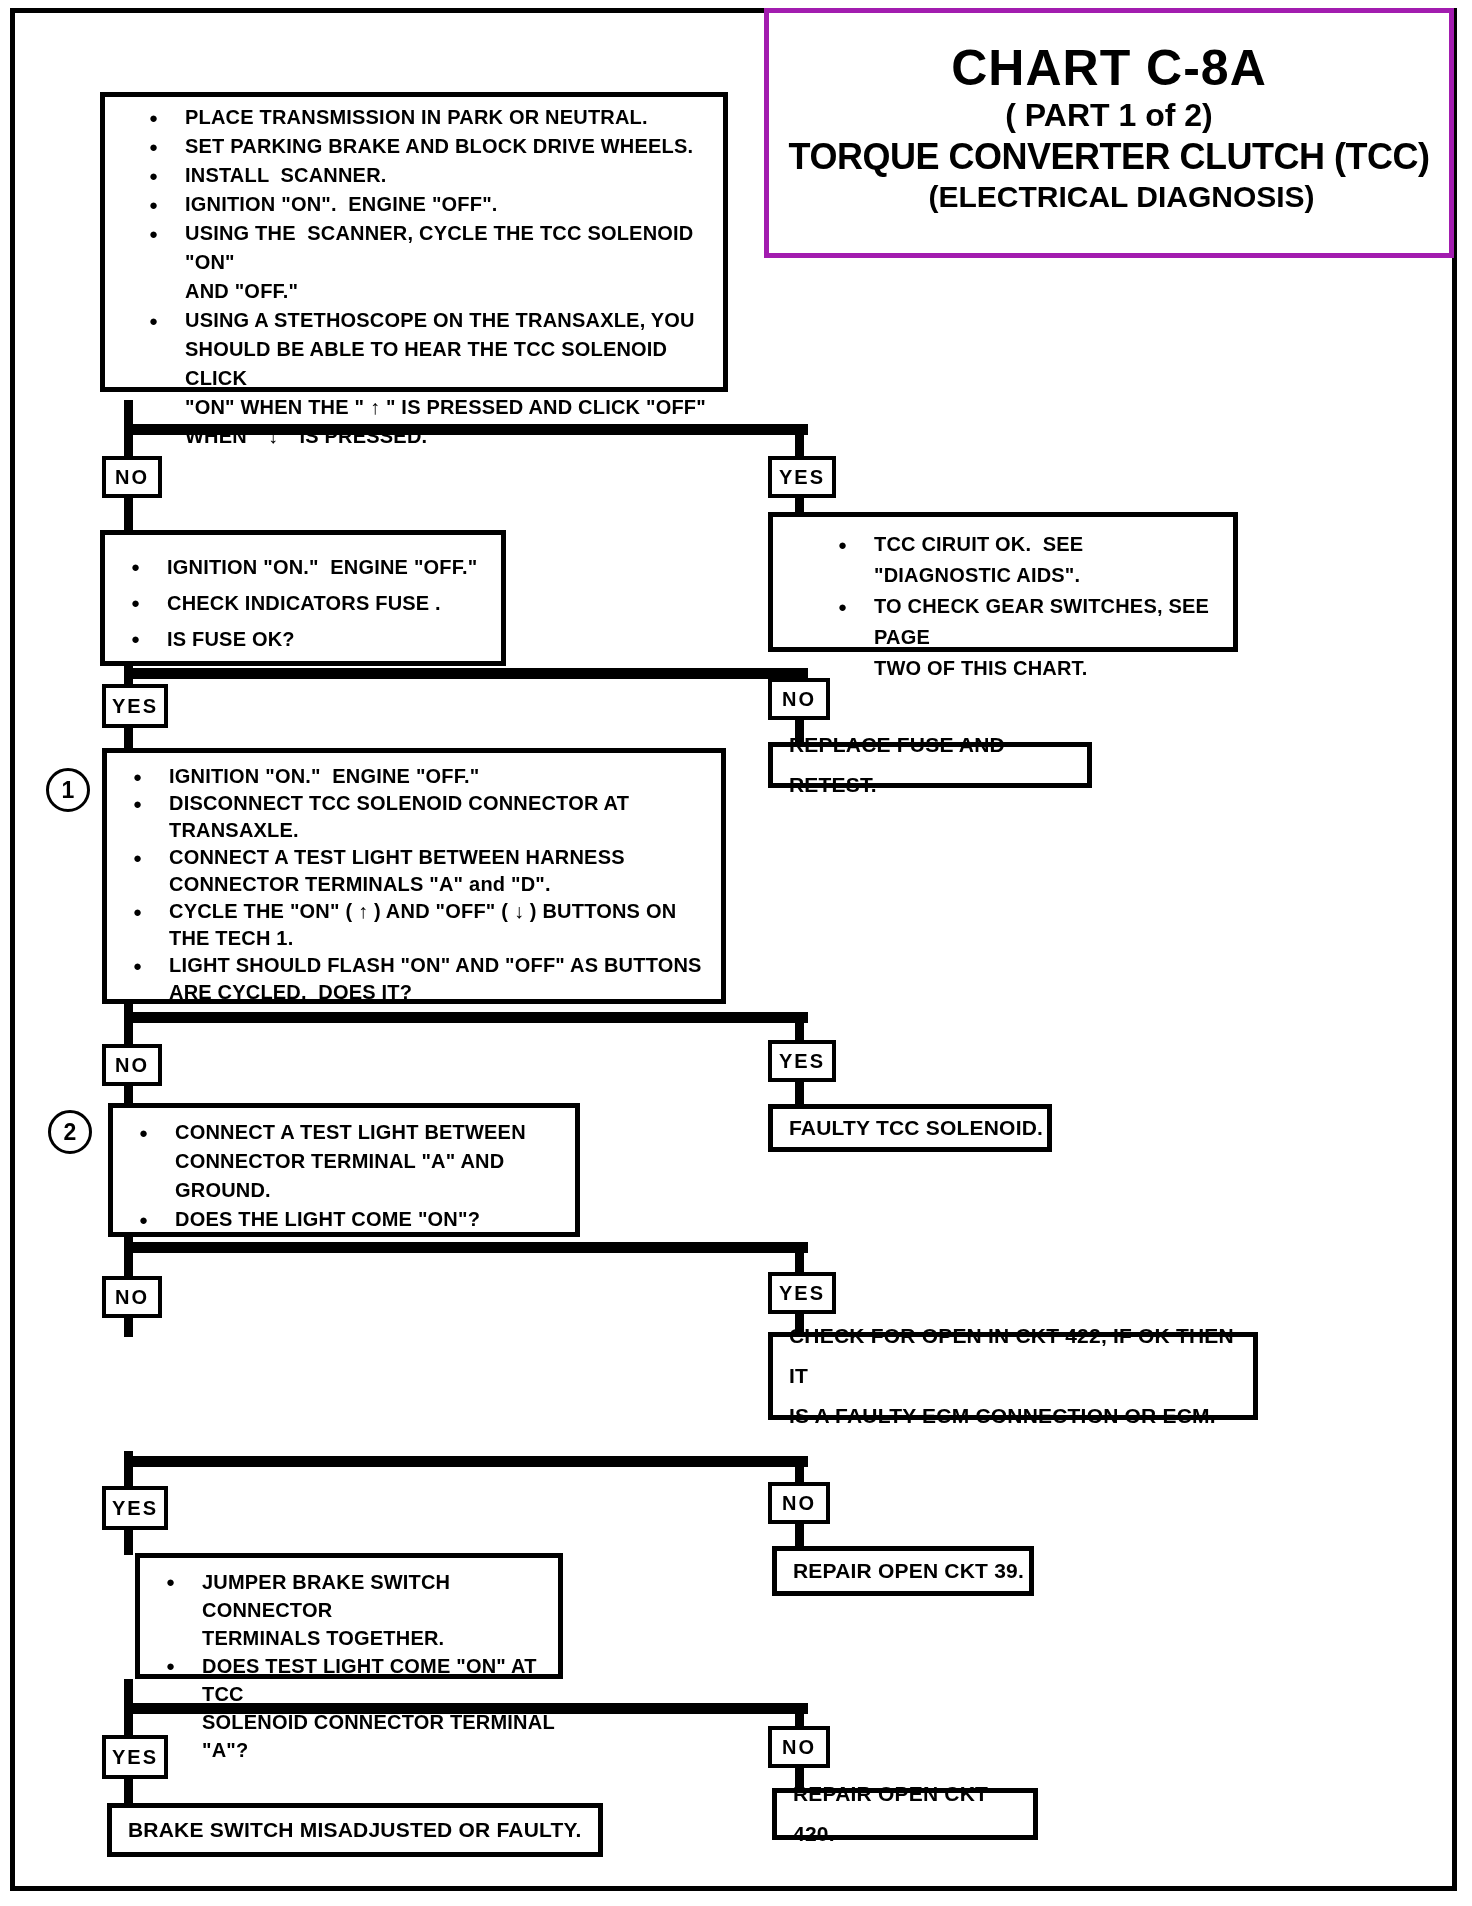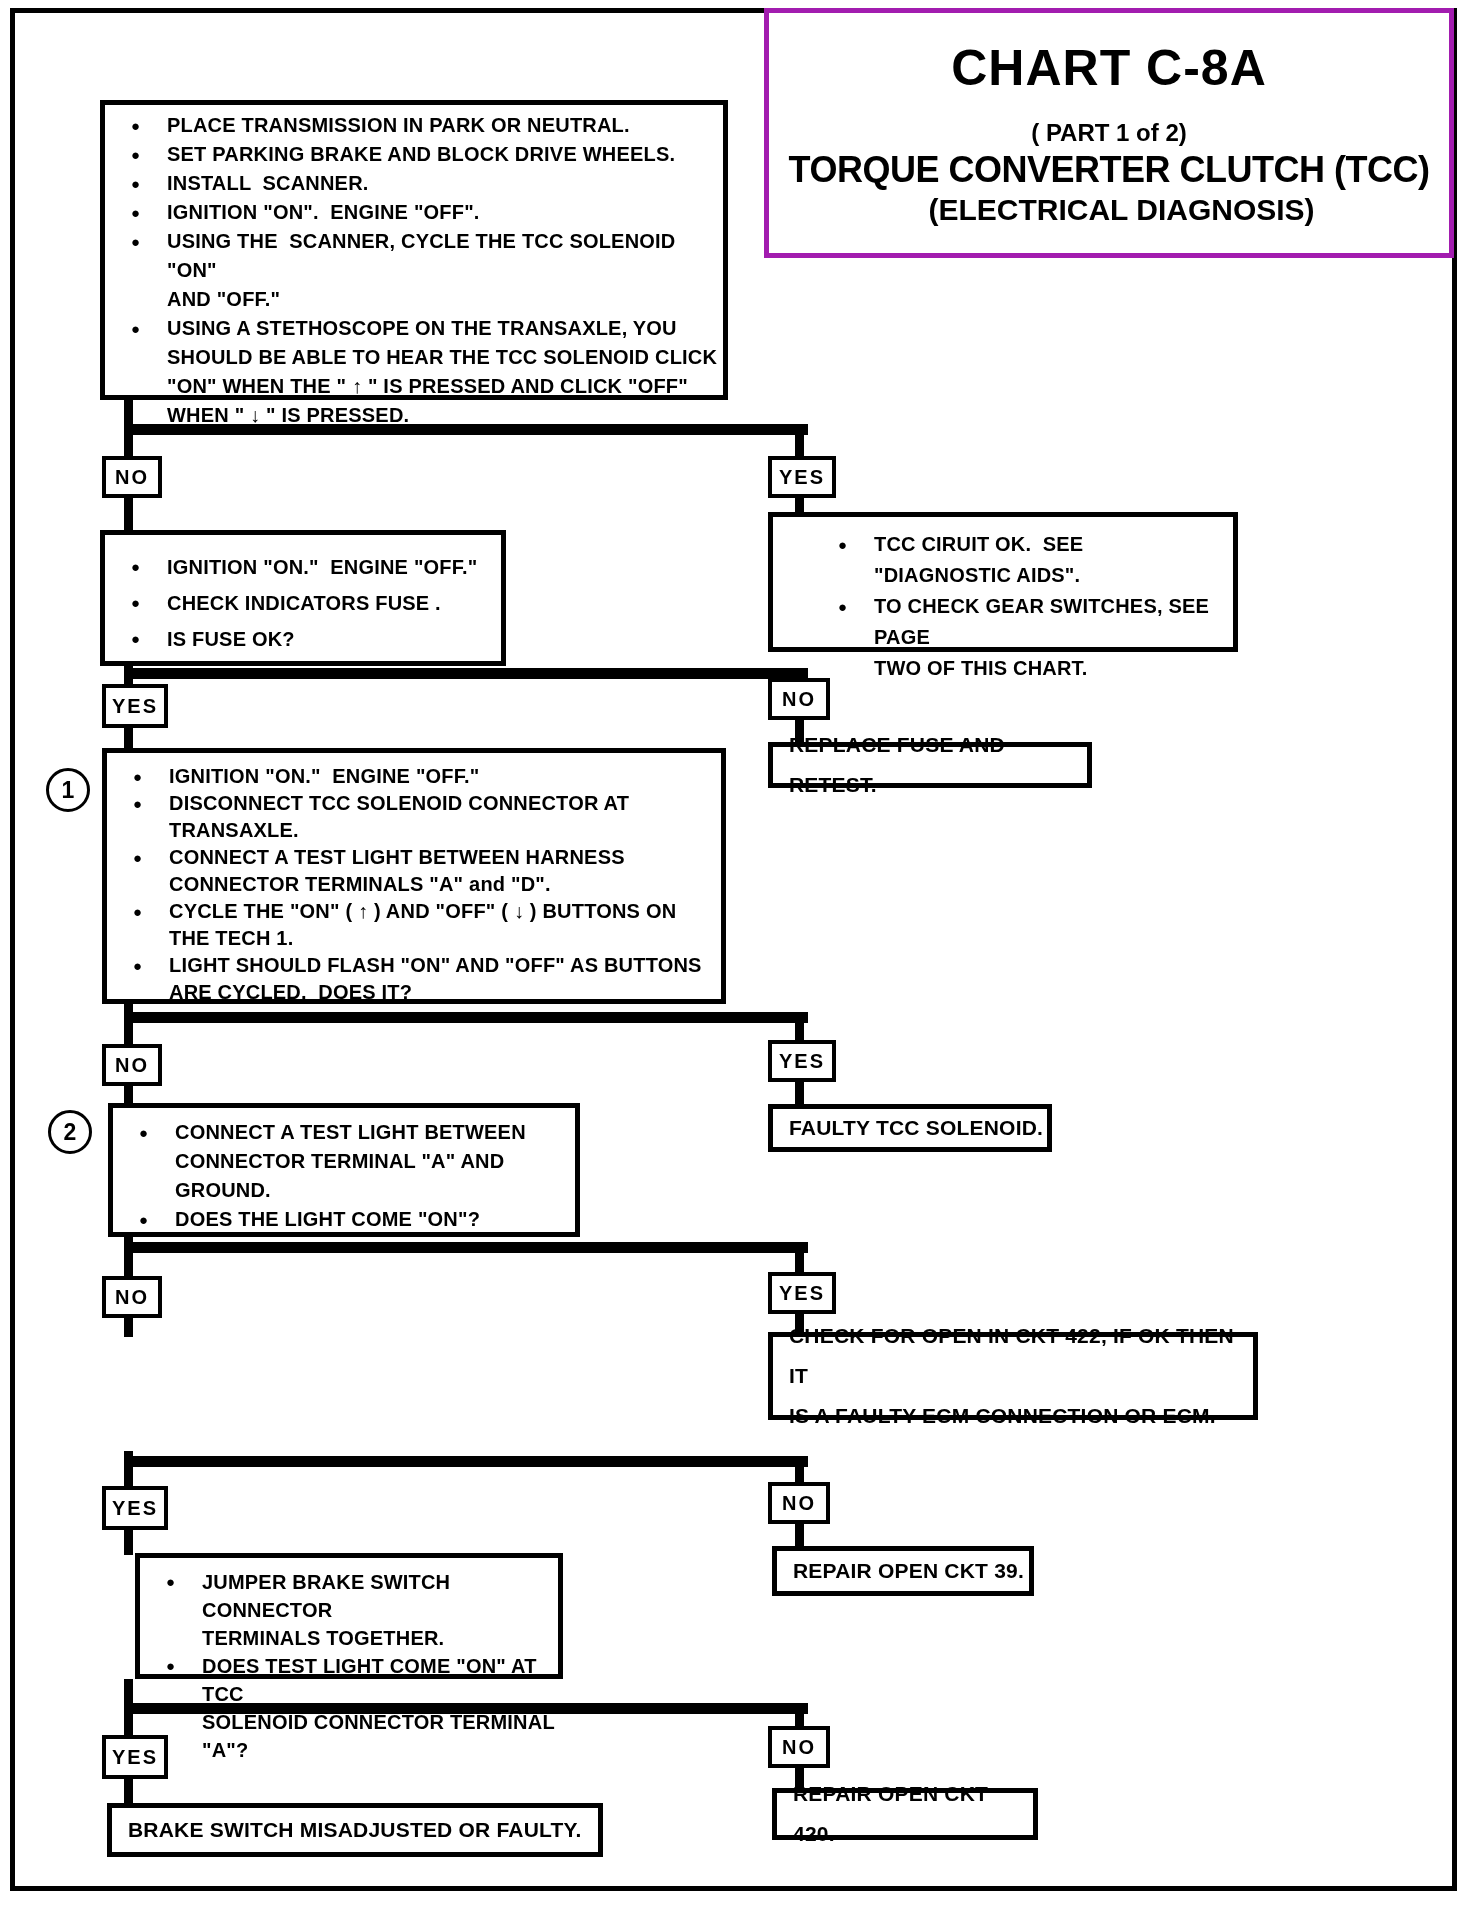--- a/index.html
+++ b/index.html
@@ -3,21 +3,21 @@
 <meta charset="utf-8">
 <style>
   html,body{margin:0;padding:0;background:#ffffff;}
   .page{position:relative;width:1472px;height:1906px;background:#ffffff;
         font-family:"Liberation Sans",sans-serif;font-weight:700;color:#000;overflow:hidden;}
   .frame{position:absolute;left:10px;top:8px;width:1437px;height:1873px;border:5px solid #000;}
   .box{position:absolute;border:5px solid #000;background:#fff;box-sizing:border-box;}
   .titlebox{position:absolute;left:764px;top:8px;width:690px;height:250px;border:5px solid #a21caf;
             background:#fff;box-sizing:border-box;text-align:center;}
   .t1{font-size:50px;letter-spacing:1px;margin-top:26px;}
-  .t2{font-size:24px;margin-top:22px;}
+  .t2{font-size:32px;}
   .t3{font-size:36px;margin-top:2px;letter-spacing:-0.5px;}
   .t4{font-size:30px;margin-top:2px;padding-left:25px;}
   ul.bullets{list-style:none;margin:0;padding:0;}
   ul.bullets li{position:relative;padding-left:62px;white-space:pre-wrap;}
   ul.bullets li::before{content:"\25CF";position:absolute;left:26px;top:0px;font-size:15px;}
   .node{font-size:20px;letter-spacing:0.2px;}
   .lh29 li{line-height:29px;}
   .lh26 li{line-height:27px;}
   .lh31 li{line-height:31px;}
   .lh36 li{line-height:36px;}
@@ -42,21 +42,21 @@
 <div class="page">
   <div class="frame"></div>
 
   <div class="titlebox">
     <div class="t1">CHART C-8A</div>
     <div class="t2">( PART 1 of 2)</div>
     <div class="t3">TORQUE CONVERTER CLUTCH (TCC)</div>
     <div class="t4">(ELECTRICAL DIAGNOSIS)</div>
   </div>
 
-  <div class="box node pad6" style="left:100px;top:100px;width:628px;height:300px;">
+  <div class="box node pad6" style="left:100px;top:92px;width:628px;height:300px;padding-left:18px;">
     <ul class="bullets lh29">
         <li>PLACE TRANSMISSION IN PARK OR NEUTRAL.</li>
         <li>SET PARKING BRAKE AND BLOCK DRIVE WHEELS.</li>
         <li>INSTALL  SCANNER.</li>
         <li>IGNITION "ON".  ENGINE "OFF".</li>
         <li>USING THE  SCANNER, CYCLE THE TCC SOLENOID "ON"
 AND "OFF."</li>
         <li>USING A STETHOSCOPE ON THE TRANSAXLE, YOU
 SHOULD BE ABLE TO HEAR THE TCC SOLENOID CLICK
 "ON" WHEN THE " ↑ " IS PRESSED AND CLICK "OFF"

